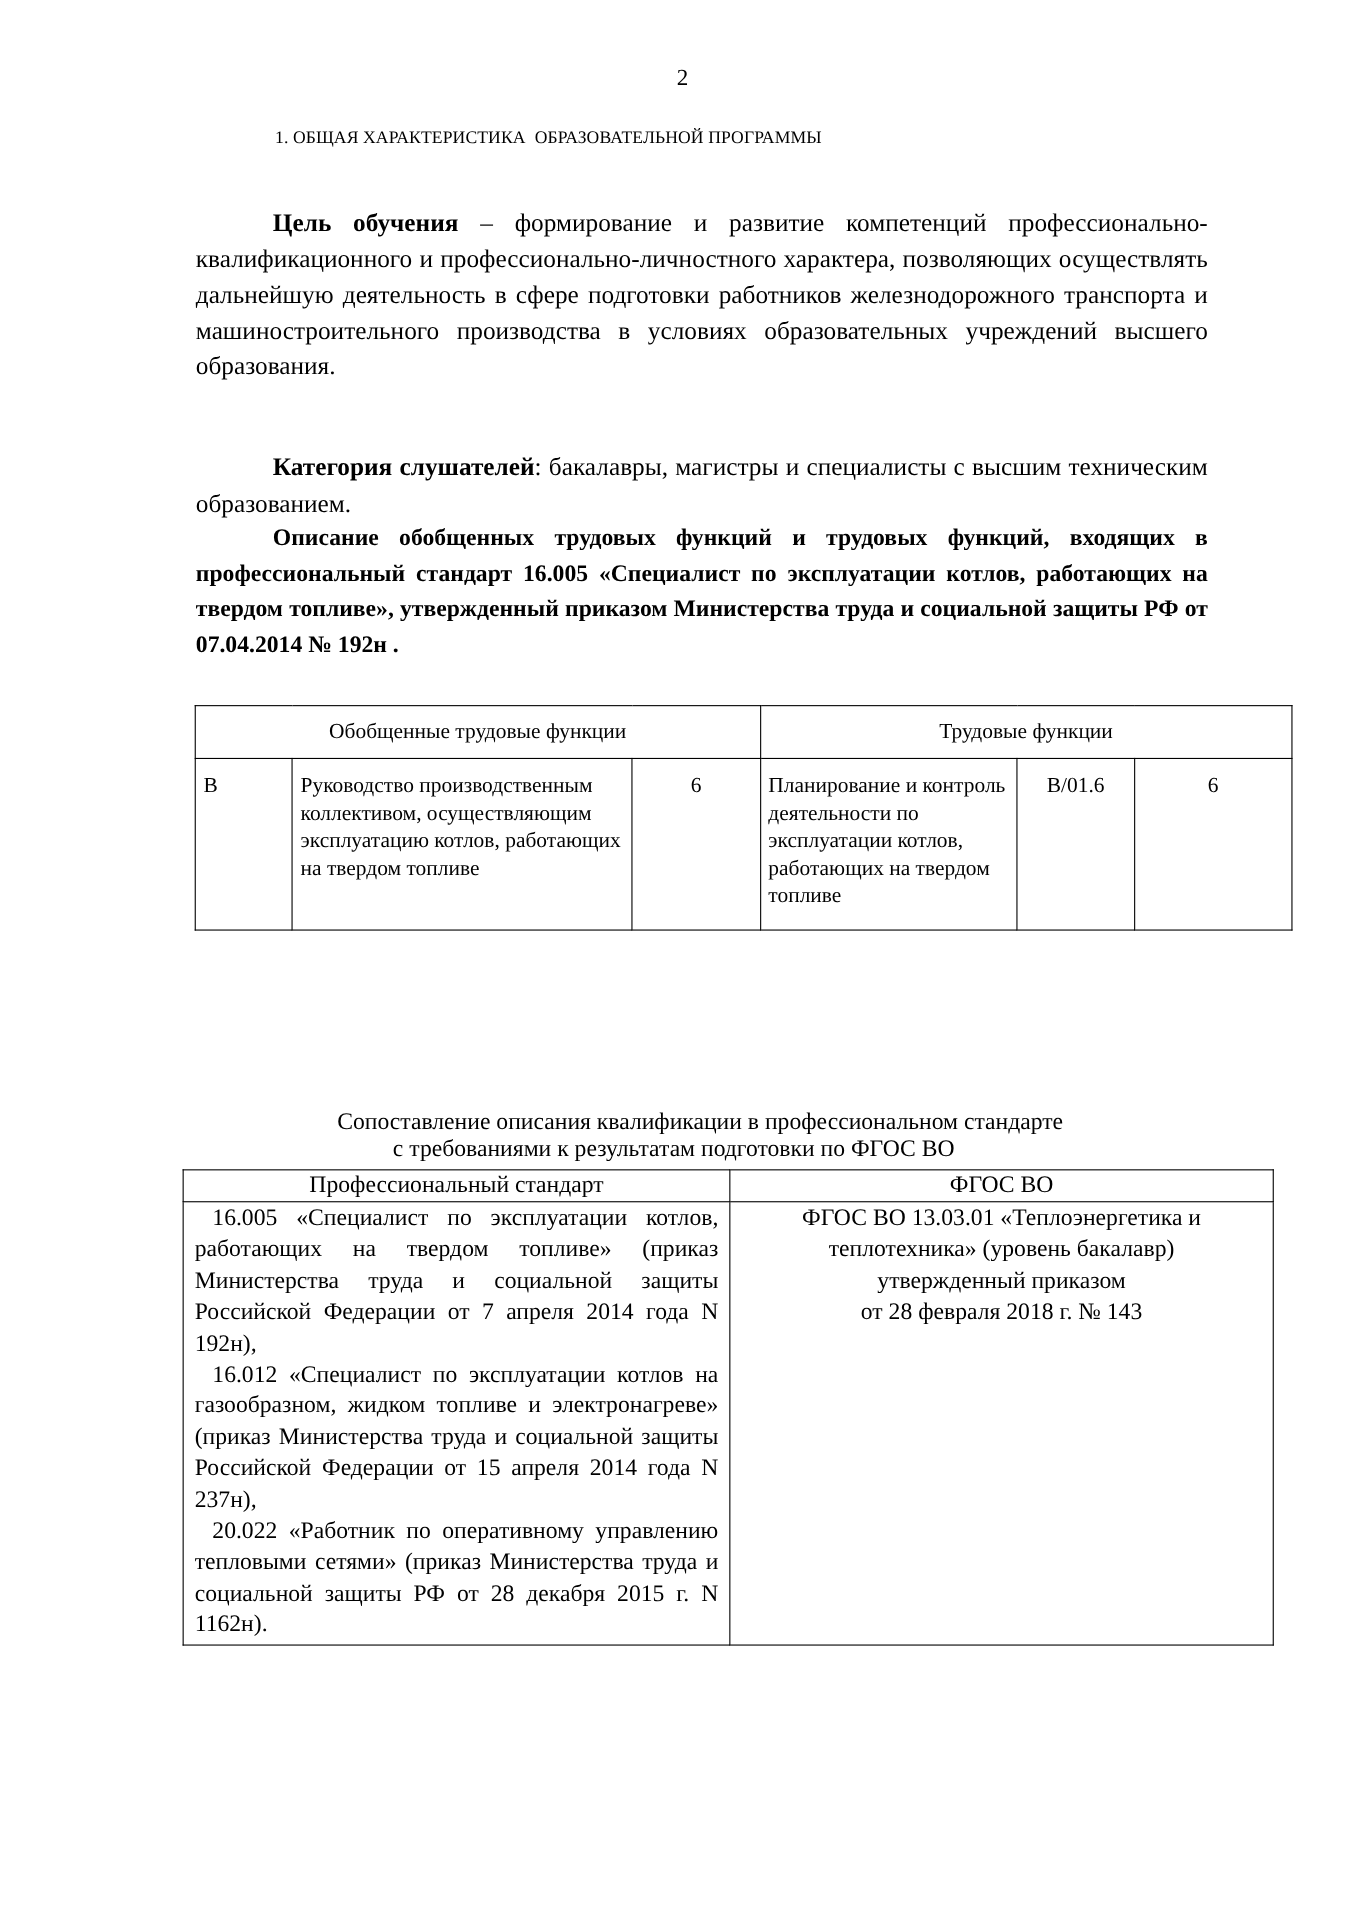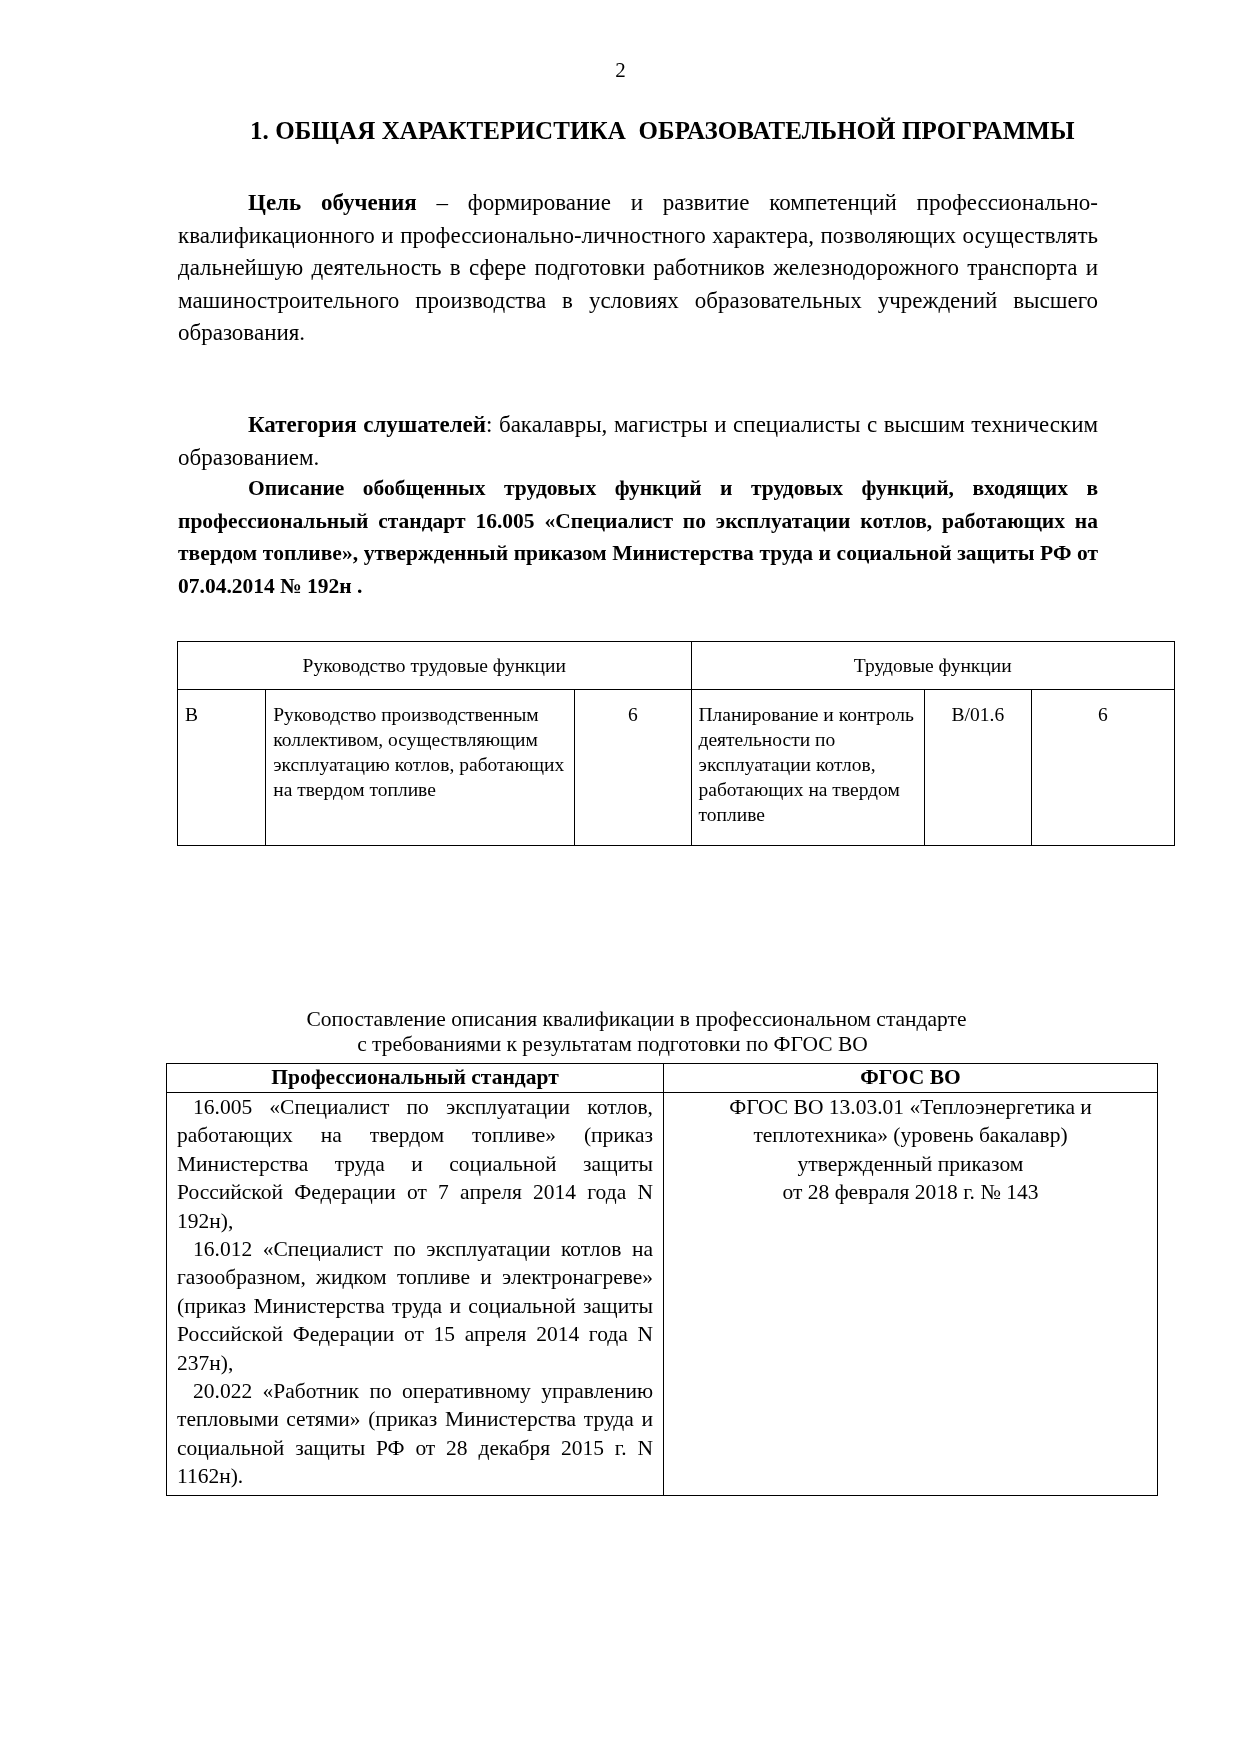--- a/index.html
+++ b/index.html
@@ -1,21 +1,21 @@
 <!DOCTYPE html>
 <html><head>
 <meta charset="utf-8">
 <style>
   html, body { margin: 0; padding: 0; background: #ffffff; }
   body { width: 1241px; height: 1754px; position: relative; overflow: hidden;
          font-family: "Liberation Serif", "DejaVu Serif", serif; color: #000; }
 
   .page-number { position: absolute; top: 58px; left: 0; width: 1241px; text-align: center; font-size: 21px; }
 
-  .section-title { position: absolute; top: 117px; left: 250px; font-size: 25px; font-weight: bold; white-space: pre;
+  .section-title { position: absolute; top: 117px; left: 250px; font-size: 16px; font-weight: normal; white-space: pre;
                    letter-spacing: 0.1px; }
 
   .para { position: absolute; left: 178px; width: 920px; font-size: 23px; line-height: 32.5px; text-align: justify; }
   .para .indent { display: inline-block; width: 70px; }
   .para b { font-weight: bold; }
   .goal { top: 187px; }
   .category { top: 365px; margin-top: 44px; }
 
   .desc { position: absolute; top: 472px; left: 178px; width: 920px; font-size: 21.5px; line-height: 32.5px;
           font-weight: bold; text-align: justify; }
@@ -27,21 +27,21 @@
   .t1 .hdr th { height: 126px; text-align: center; padding-top: 10px; }
   .t1 .row td { height: 143px; padding: 12px 7px 0 7px; }
   .t1 .c { text-align: center; }
 
   .caption { position: absolute; left: 0; width: 1241px; font-size: 21.5px; text-align: center; line-height: 25px; }
   .cap1 { top: 1007px; left: 16px; }
   .cap2 { top: 1032px; left: -8px; }
 
   .t2 { position: absolute; top: 1063px; left: 166px; width: 992px; font-size: 21.5px; line-height: 28.4px; }
   .t2 td, .t2 th { border: 1.5px solid #000; vertical-align: top; padding: 0 10px; }
-  .t2 th { font-weight: bold; text-align: center; height: 28px; line-height: 26px; }
+  .t2 th { font-weight: normal; text-align: center; height: 28px; line-height: 26px; }
   .t2 .left { width: 476px; text-align: justify; }
   .t2 .left p { margin: 0; text-indent: 16px; text-align: justify; }
   .t2 .right { text-align: center; }
   .t2 .sub th { line-height: 28px; }
   .t2 .sub th.left { text-align: left; }
   .t2 .last td { line-height: 28px; }
   .t2 .last .left p { text-indent: 28px; }
   .t2 .last .right { text-align: justify; }
   .just-line { display: flex; justify-content: space-between; }
 </style>
@@ -62,21 +62,21 @@
   <colgroup>
     <col style="width:88px">
       <col style="width:308px">
       <col style="width:116px">
     <col style="width:233px">
       <col style="width:106px">
       <col style="width:143px">
   </colgroup>
   <tbody>
       <tr class="grp">
-    <th colspan="3">Руководство трудовые функции</th>
+    <th colspan="3">Обобщенные трудовые функции</th>
     <th colspan="3">Трудовые функции</th>
   </tr>
   <tr class="row">
     <td>В</td>
     <td>Руководство производственным коллективом, осуществляющим эксплуатацию котлов, работающих на твердом топливе</td>
     <td class="c">6</td>
     <td>Планирование и контроль деятельности по эксплуатации котлов, работающих на твердом топливе</td>
     <td class="c">В/01.6</td>
     <td class="c">6</td>
   </tr>

